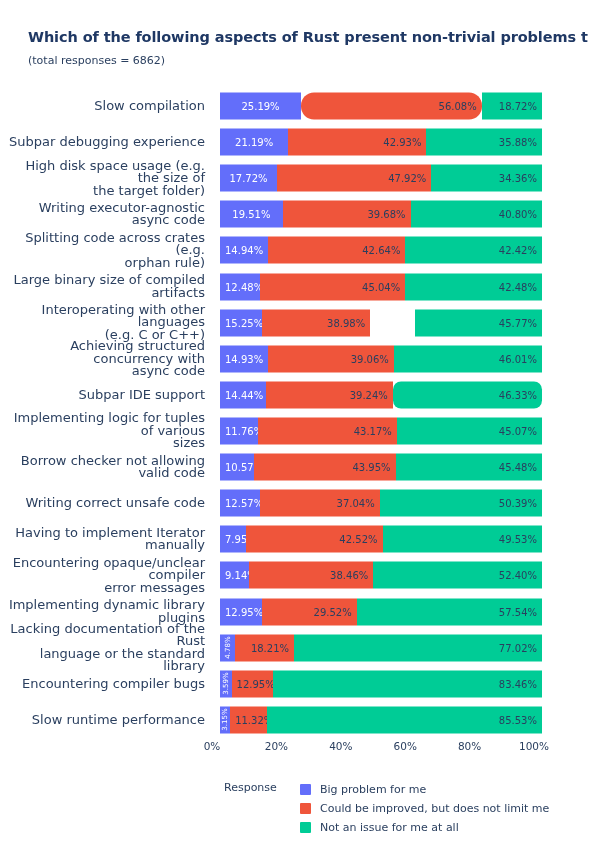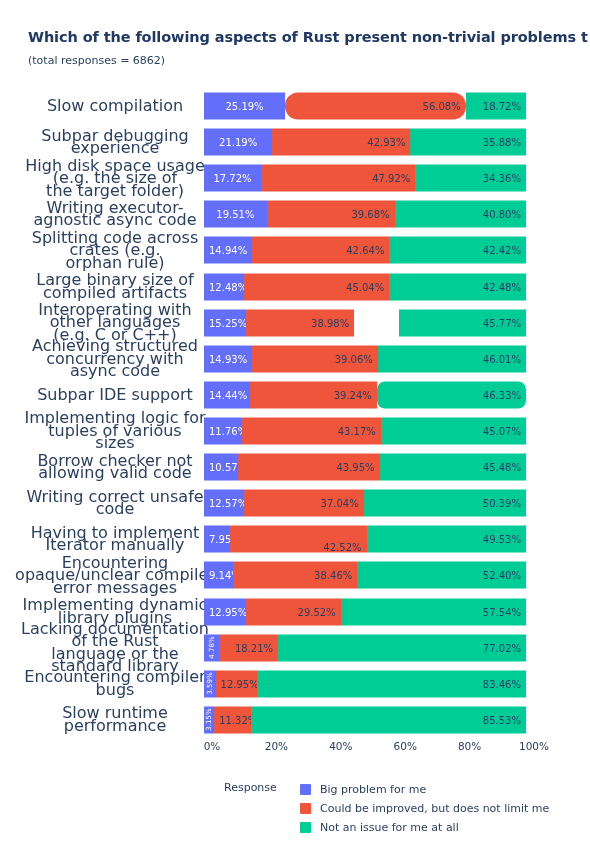--- a/index.html
+++ b/index.html
@@ -32,30 +32,30 @@
     background:#E5ECF6;
   }
   .rows{position:absolute;left:0;top:88px;width:590px;height:650px;}
   .row{
     position:relative;
     height:36.11px;
     display:flex;align-items:center;
   }
   .cat-label{
     position:absolute;
-    left:15px;width:206px;
-    text-align:center;
-    font-size:16px;line-height:12.5px;
+    left:5px;width:206px;
+    text-align:right;
+    font-size:13px;line-height:12.5px;
     color:#2a3f5f;
     white-space:pre-line;
     padding-right:6px;
     box-sizing:border-box;
   }
   .bar-track{
-    position:absolute;left:204px;top:50%;
+    position:absolute;left:220px;top:50%;
     transform:translateY(-50%);
     width:322px;height:27px;
     display:flex;
   }
   .seg{
     height:100%;
     display:flex;align-items:center;
     font-size:10px;
     box-sizing:border-box;
     overflow:hidden;
@@ -299,21 +299,21 @@
             <span class="lab">50.39%</span>
           </div>
         </div>
       </div>
       <div class="row">
         <div class="cat-label">Having to implement Iterator manually</div>
         <div class="bar-track">
           <div class="seg blue" style="width: 7.95%;">
             <span class="lab">7.95%</span>
           </div>
-          <div class="seg red" style="width: 42.52%; align-items: flex-end;">
+          <div class="seg red" style="width: 42.52%;">
             <span class="lab">42.52%</span>
           </div>
           <div class="seg green" style="width: 49.53%;">
             <span class="lab">49.53%</span>
           </div>
         </div>
       </div>
       <div class="row">
         <div class="cat-label">Encountering opaque/unclear compiler
 error messages</div>

